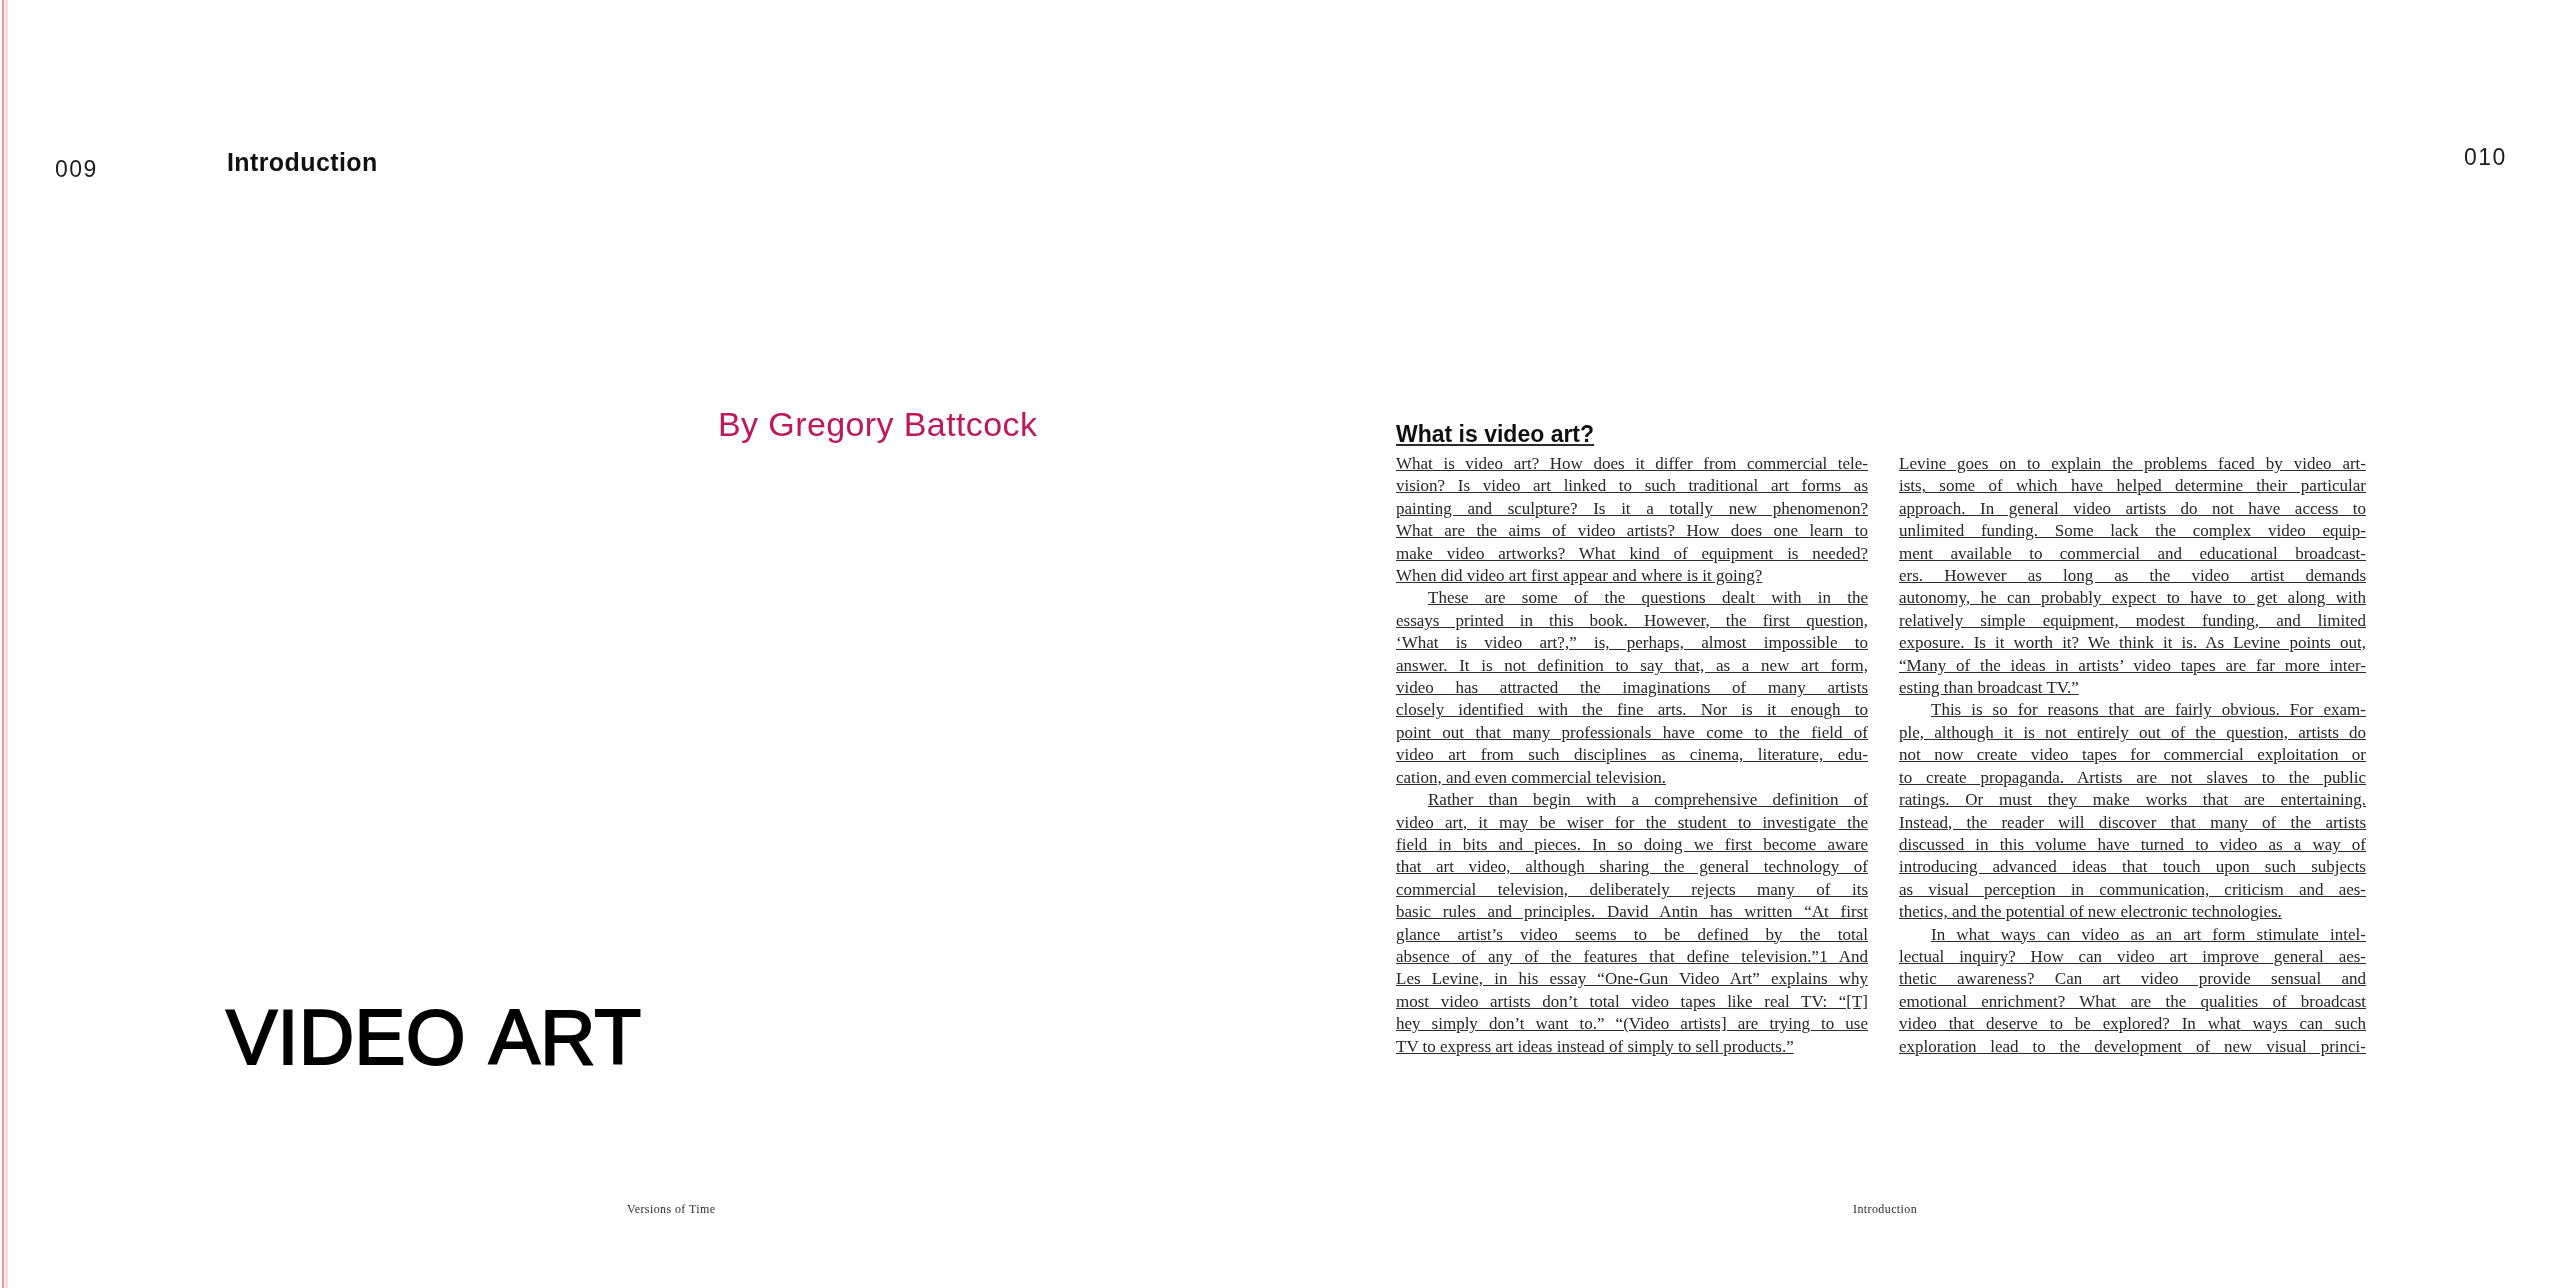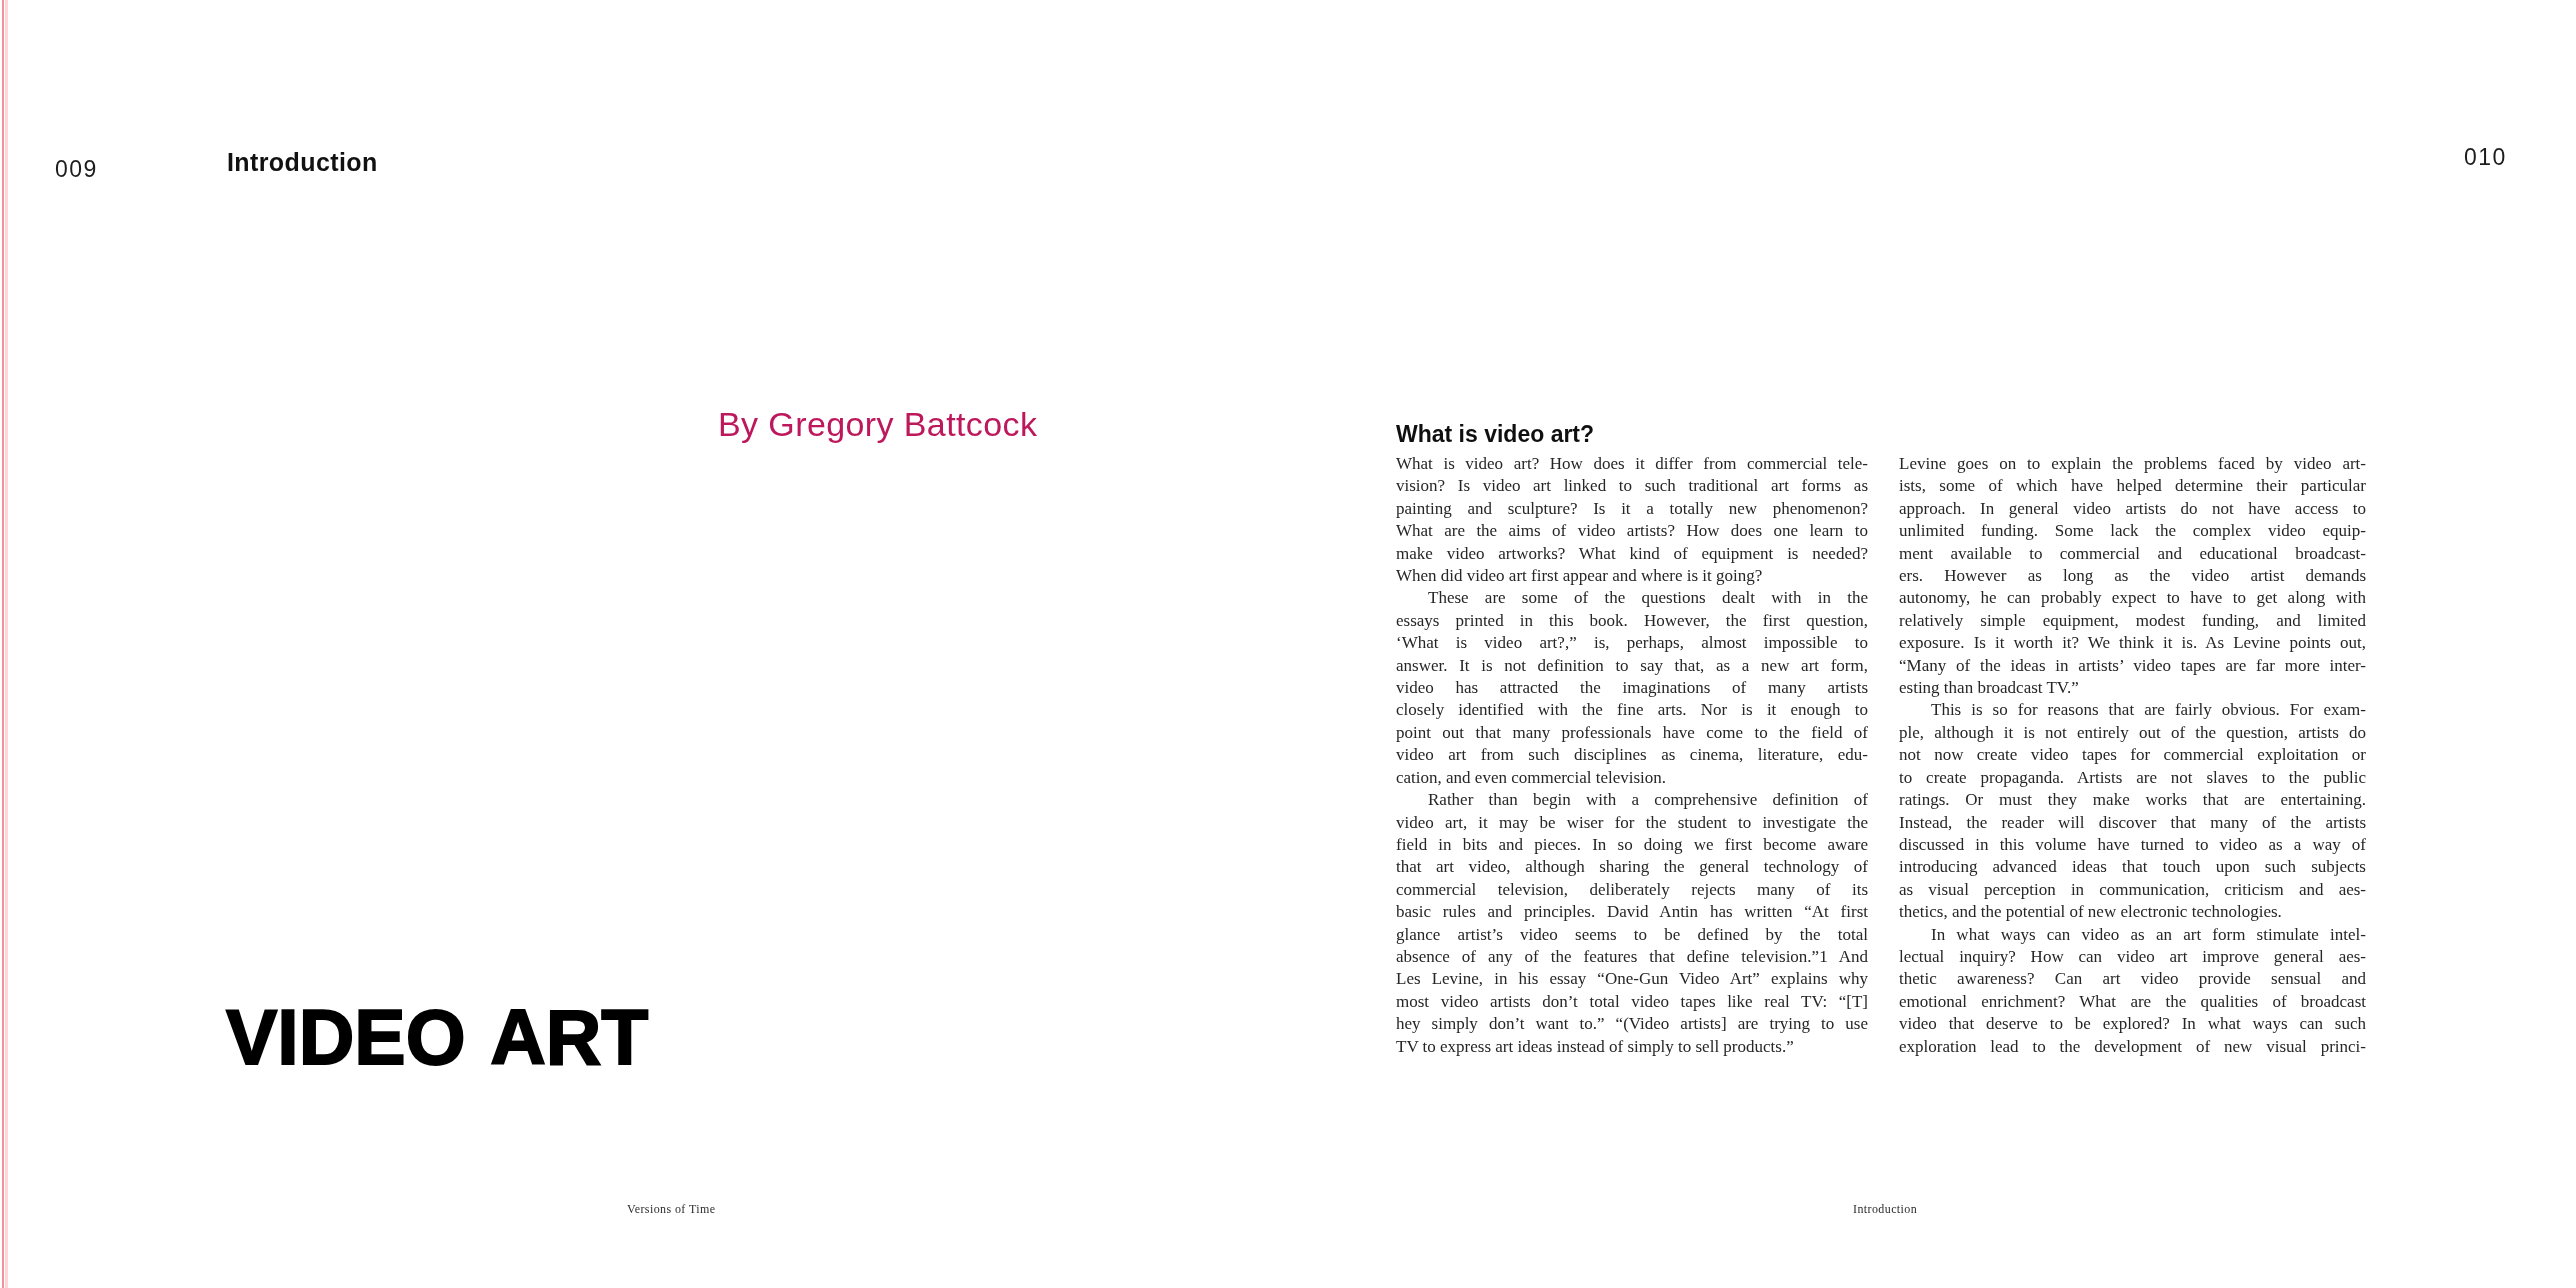--- a/index.html
+++ b/index.html
@@ -38,29 +38,29 @@
   .byline {
     position: absolute; left: 718px; top: 405px;
     font-family: "Liberation Sans", sans-serif;
     font-weight: 400; font-size: 34px; letter-spacing: 0.4px;
     color: #be185d;
   }
 
   .big-title {
     position: absolute; left: 226px; top: 999px; margin: 0;
     font-family: "Liberation Sans", sans-serif;
-    font-weight: bold; font-size: 77px; line-height: 1;
+    font-weight: normal; font-size: 77px; line-height: 1;
     letter-spacing: 0px; word-spacing: 6px;
     color: #000;
     text-align: center;
     -webkit-text-stroke: 1.9px #000;
   }
 
   
-  .col { position: absolute; top: 421px; }
+  .col { position: absolute; top: 421px; text-decoration: underline; }
   .col.col1 { left: 1396px; width: 472px; }
   .col.col2 { left: 1899px; width: 467px; top: 453px; }
 
   .col-heading {
     margin: 0 0 6px 0;
     font-family: "Liberation Sans", sans-serif;
     font-weight: bold; font-size: 23px; line-height: 26px;
     color: #0f0f0f;
   }
 

